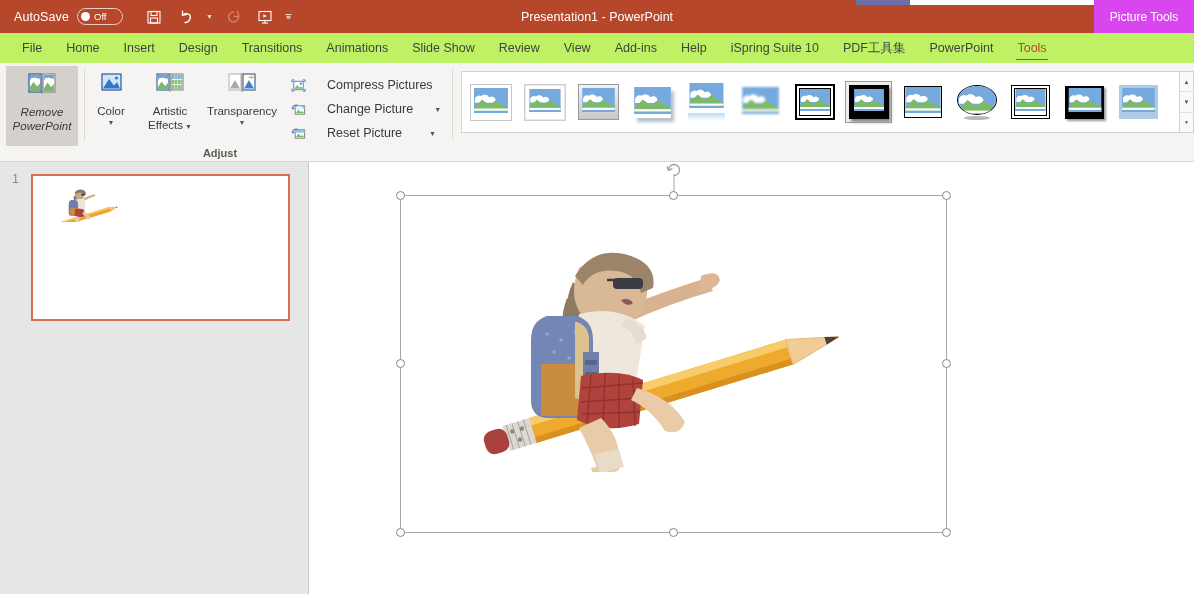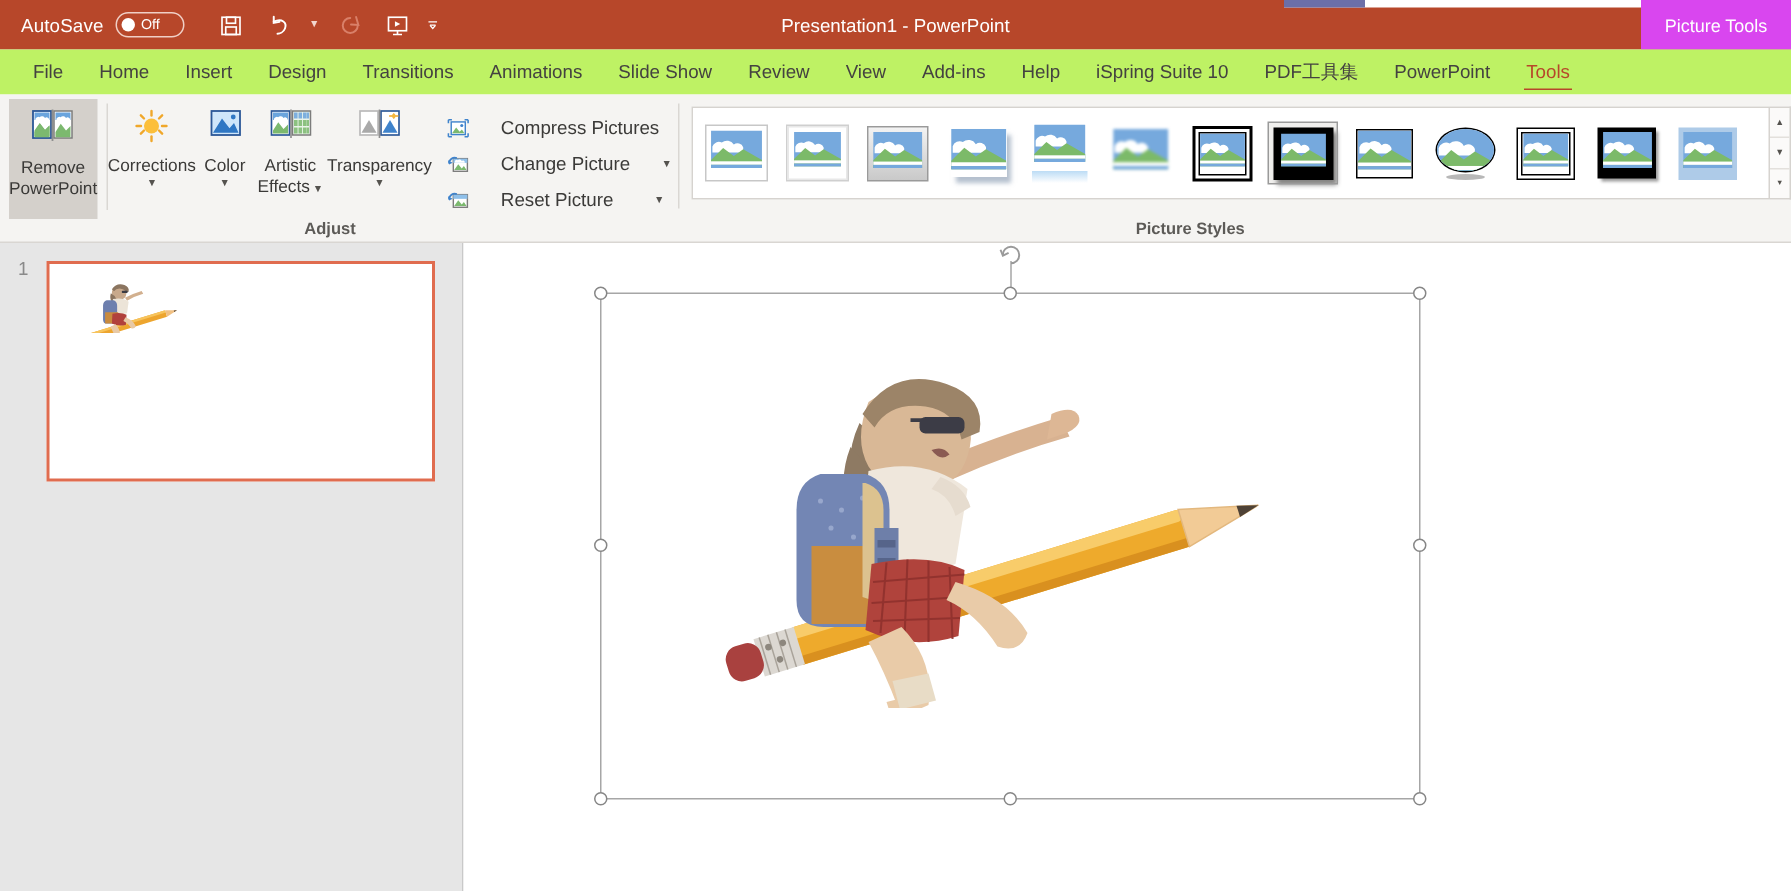--- a/index.html
+++ b/index.html
@@ -130,20 +130,21 @@
     font-weight: bold;
   }
 
   
   .bigbtn {
     width: 72px;
     margin: 3px 0 0 6px;
     padding-top: 5px;
     display: flex; flex-direction: column; align-items: center;
     height: 80px;
+    font-style: italic;
   }
   .bigbtn.selected { background: #d4d0cb; }
   .bigbtn .lbl {
     font-size: 11.5px; color: #3b3a38; text-align: center;
     line-height: 14px; margin-top: 6px;
   }
 
   .adjbtn {
     width: 52px;
     margin-top: 8px;
@@ -388,37 +389,20 @@
         <line x1="15" y1="2" x2="15" y2="23" stroke="#8f8f8f" stroke-width="1.2"></line>
       </svg>
       <div class="lbl">
         <span>Remove</span><br>
         <span>PowerPoint</span>
       </div>
     </div>
 
     <div class="grp-sep" style="margin-left:6px;"></div>
 
-    <div class="adjbtn wide">
-      <svg width="30" height="28" viewBox="0 0 30 28">
-        <circle cx="15" cy="13" r="5" fill="#fcbf3a"></circle>
-        <g stroke="#f0a72a" stroke-width="1.6" stroke-linecap="round">
-          <path d="M15 3 L15 6"></path>
-            <path d="M15 20 L15 23"></path>
-          <path d="M5 13 L8 13"></path>
-            <path d="M22 13 L25 13"></path>
-          <path d="M7.9 5.9 L10 8"></path>
-            <path d="M20 16 L22.1 18.1"></path>
-          <path d="M22.1 5.9 L20 8"></path>
-            <path d="M10 16 L7.9 18.1"></path>
-        </g>
-      </svg>
-      <span class="lbl">Corrections</span>
-      <span class="dd">▼</span>
-    </div>
 
     <div class="adjbtn">
       <svg width="30" height="28" viewBox="0 0 30 28">
         <rect x="6" y="3" width="19" height="16" fill="#cfe6fa" stroke="#2b5797" stroke-width="1.2"></rect>
         <path d="M7 17.5 L 13 8 L 18 14.5 L 21 11 L 24 17.5 Z" fill="#2f77c4"></path>
         <circle cx="20.5" cy="7" r="1.6" fill="#2f77c4"></circle>
       </svg>
       <span class="lbl">Color</span>
       <span class="dd">▼</span>
     </div>
@@ -648,21 +632,20 @@
       <rect x="0" y="23" width="38" height="2.6" fill="#ffffff"></rect>
       <rect x="0" y="25.6" width="38" height="2.4" fill="#76a9dd"></rect>
             </svg></div>
         </div>
       </div>
     <div id="gal-scroll">
       <div class="gs-btn">▲</div>
       <div class="gs-btn">▼</div>
       <div class="gs-btn" style="font-size:5px;">▼</div>
     </div>
-    <div class="grp-name" style="left:0;right:60px;">Picture Styles</div>
   </div>
 </div>
 
 <div id="main">
 
   <div id="thumb-pane">
     <div id="slide-num">1</div>
     <div id="slide-thumb">
       <svg id="thumb-pic" viewBox="0 0 400 230">
         <g transform="translate(0,0)">

